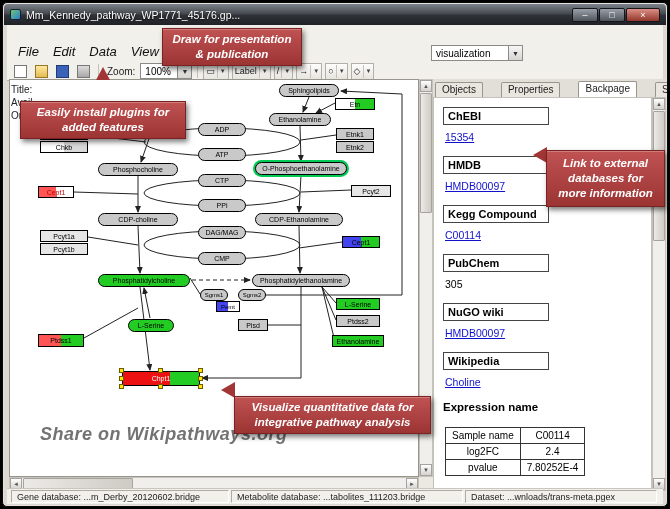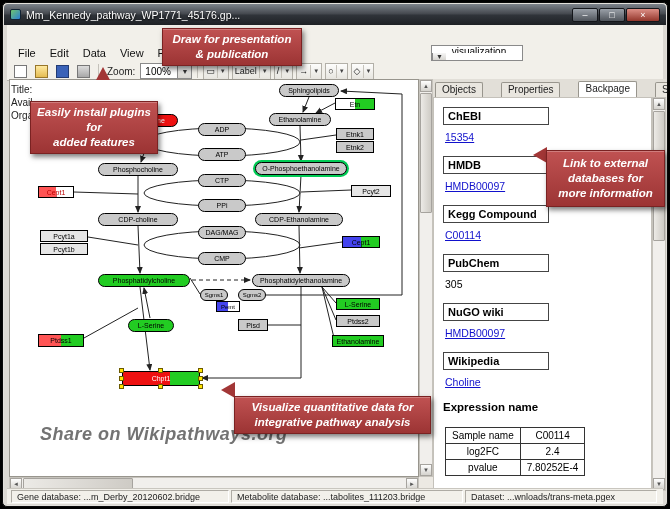--- a/index.html
+++ b/index.html
@@ -16,22 +16,22 @@
   .app-icon{width:11px;height:11px;background:linear-gradient(135deg,#6fc46f,#2a7fd4);border:1px solid #123;border-radius:2px;}
   .title{color:#fff;font-size:10.5px;flex:1;white-space:nowrap;overflow:hidden;text-shadow:0 1px 2px #000;}
   .win-btns{display:flex;gap:1px;}
   .win-btn{width:26px;height:14px;border:1px solid #14161a;border-radius:2px;color:#fff;font-size:9px;line-height:12px;
            text-align:center;background:linear-gradient(#9aa0a8,#50555c);}
   .win-btn.close{width:34px;background:linear-gradient(#dd8f86,#93362b);}
 
   
   .menubar{position:absolute;left:4px;right:4px;top:22px;height:37px;background:#f2f0ea;
            display:flex;align-items:flex-end;padding:0 0 1px 4px;}
-  .menu-item{font-size:11px;padding:2px 7px;color:#111;}
-  .viz-combo{position:absolute;left:428px;top:42px;width:92px;height:16px;flex-direction:column;}
+  .menu-item{font-size:13px;padding:2px 7px;color:#111;font-style:italic;}
+  .viz-combo{position:absolute;left:428px;top:42px;width:92px;height:16px;}
   .combo{height:16px;background:#fff;border:1px solid #8a8a8a;display:flex;align-items:center;font-size:10px;}
   .combo .val{flex:1;padding-left:4px;white-space:nowrap;overflow:hidden;}
   .combo .arrow{width:14px;align-self:stretch;background:linear-gradient(#f6f6f6,#d7d5d0);border-left:1px solid #8a8a8a;
                 font-size:7px;display:flex;align-items:center;justify-content:center;color:#333;}
   .toolbar{position:absolute;left:4px;right:4px;top:59px;height:19px;background:#f2f0ea;border-bottom:1px solid #b6b3ac;
            display:flex;align-items:center;gap:2px;padding:0 4px;}
   .tb-btn{height:17px;min-width:19px;display:flex;align-items:center;justify-content:center;}
   .tb-sep{width:1px;height:14px;background:#c4c1ba;margin:0 3px;}
   .zoom-label{font-size:10px;color:#222;margin:0 3px;}
   .zoom-combo{width:52px;}
@@ -327,21 +327,21 @@
       <span class="status-seg" style="width: 218px;">Gene database: ...m_Derby_20120602.bridge</span>
       <span class="status-seg" style="width: 232px;">Metabolite database: ...tabolites_111203.bridge</span>
       <span class="status-seg" style="flex: 1 1 0%;">Dataset: ...wnloads/trans-meta.pgex</span>
     </div>
 </div>
 
 <div class="callout" style="left:162px;top:6px;width:140px;">Draw for presentation
 &amp; publication</div>
 <div class="pt pt-draw"></div>
 
-<div class="callout" style="left:30px;top:79px;width:128px;">Easily install plugins for
+<div class="callout" style="left:20px;top:79px;width:166px;">Easily install plugins for
 added features</div>
 <div class="pt pt-plugins"></div>
 
 <div class="callout" style="left:546px;top:128px;width:119px;height:57px;">Link  to external
 databases  for
 more information</div>
 <div class="pt pt-link"></div>
 
 <div class="callout" style="left:234px;top:374px;width:197px;">Visualize quantitative  data  for
 integrative pathway analysis</div>

